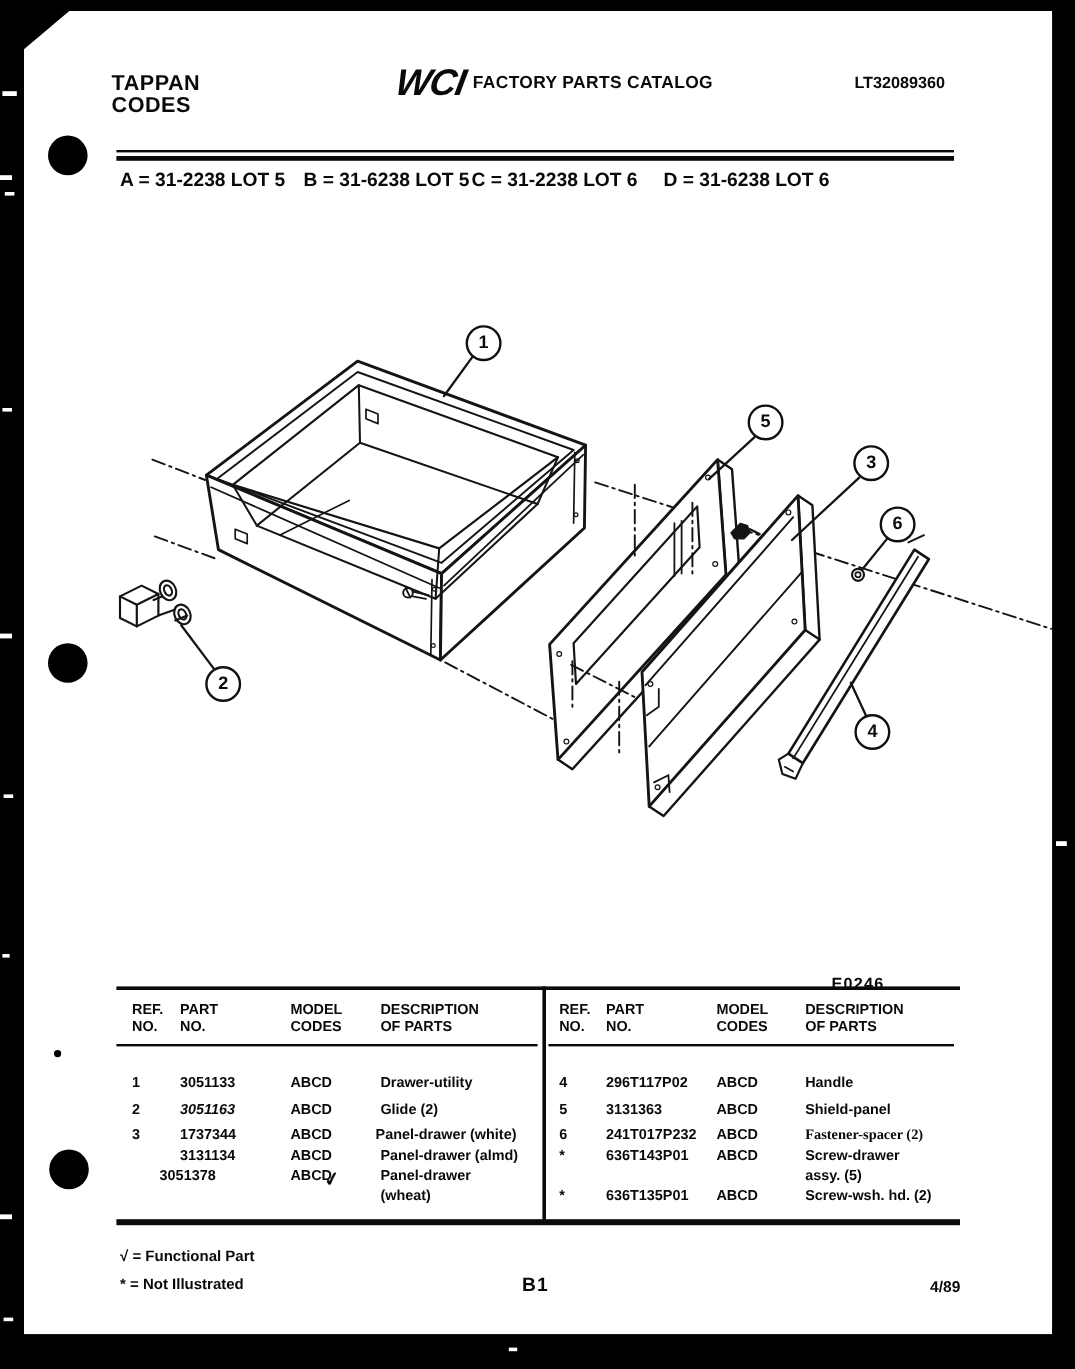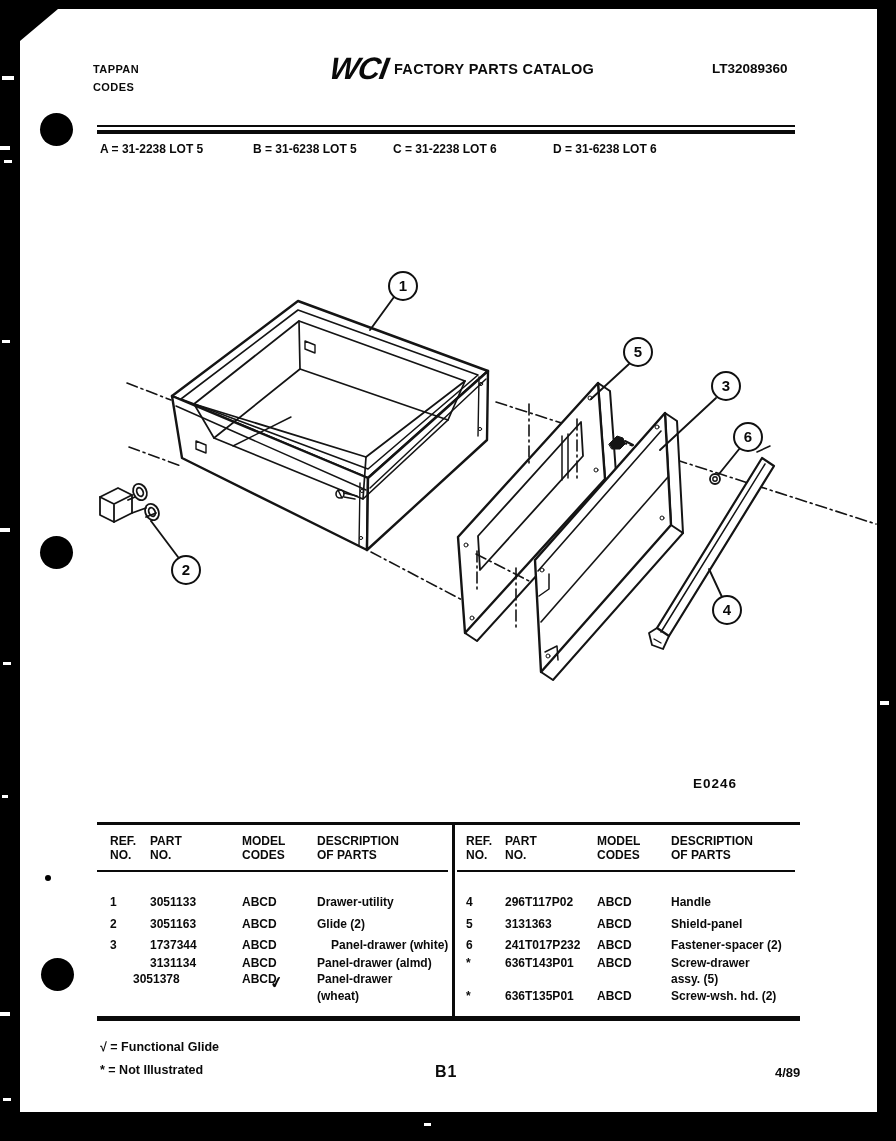--- a/index.html
+++ b/index.html
@@ -10,25 +10,25 @@
     overflow:hidden;
   }
   .page {
     position:absolute; left:20px; top:9px; width:857px; height:1103px;
     background:#fff;
     clip-path: polygon(0 32px, 38px 0, 100% 0, 100% 100%, 0 100%);
   }
   .abs { position:absolute; }
   .punch { position:absolute; width:33px; height:33px; background:#000; border-radius:50%; }
   .tick { position:absolute; background:#fff; }
-  .brand { font-size:11px; font-weight:bold; letter-spacing:.4px; line-height:18px; white-space:pre-line; }
+  .brand { font-size:18px; font-weight:bold; letter-spacing:.4px; line-height:18px; white-space:pre-line; }
   .logo { font-size:31px; font-weight:bold; font-style:italic; transform:skewX(-10deg); letter-spacing:-1px; }
   .title { font-size:14.5px; font-weight:bold; letter-spacing:.3px; }
   .docnum { font-size:13.5px; font-weight:bold; }
-  .legend-item { position:absolute; font-size:12px; font-weight:bold; white-space:nowrap; }
+  .legend-item { position:absolute; font-size:16px; font-weight:bold; white-space:nowrap; }
   .rule { position:absolute; background:#0a0a0a; }
   .callout {
     position:absolute; width:30px; height:30px; border:2.5px solid #101010;
     border-radius:50%; background:#fff; text-align:center; line-height:25px;
     font-size:15px; font-weight:bold; z-index:3;
   }
   .diagcode { font-size:13.5px; font-weight:bold; letter-spacing:1px; }
   .hcell, .tcell { position:absolute; font-size:12px; font-weight:bold; white-space:nowrap; line-height:14px; }
   .rowwrap { position:absolute; }
   .fnote { font-size:12.5px; font-weight:bold; }
@@ -165,21 +165,21 @@
     </g>
   </svg>
 
   <div class="callout" style="left:368px; top:262px;">1</div>
   <div class="callout" style="left:151px; top:546px;">2</div>
   <div class="callout" style="left:691px; top:362px;">3</div>
   <div class="callout" style="left:692px; top:586px;">4</div>
   <div class="callout" style="left:603px; top:328px;">5</div>
   <div class="callout" style="left:713px; top:413px;">6</div>
 
-  <div class="abs txt diagcode" style="left:673px; top:767px;">E0246</div>
+  <div class="abs txt diagcode" style="left:673px; top:803px;">E0246</div>
 
   <div class="rule" style="left:77px; top:813px; width:703px; height:3px;"></div>
   <div class="rule" style="left:432px; top:813px; width:3px; height:197px;"></div>
   <div class="rule" style="left:77px; top:861px; width:351px; height:2px;"></div>
   <div class="rule" style="left:437px; top:861px; width:338px; height:2px;"></div>
   <div class="rule" style="left:77px; top:1007px; width:703px; height:5px;"></div>
 
   <div class="hcell txt" style="left:90px; top:825px;"><span>REF.</span><br><span>NO.</span></div>
   <div class="hcell txt" style="left:130px; top:825px;"><span>PART</span><br><span>NO.</span></div>
   <div class="hcell txt" style="left:222px; top:825px;"><span>MODEL</span><br><span>CODES</span></div>
@@ -191,29 +191,29 @@
   <div class="hcell txt" style="left:651px; top:825px;"><span>DESCRIPTION</span><br><span>OF PARTS</span></div>
 
   <div class="rowwrap" style="left:77px; top:886px; width:351px;">
     <span class="tcell" style="left:13px;">1</span>
       <span class="tcell" style="left:53px;">3051133</span>
       <span class="tcell" style="left:145px;">ABCD</span>
       <span class="tcell" style="left:220px;">Drawer-utility</span>
   </div>
   <div class="rowwrap" style="left:77px; top:908px; width:351px;">
     <span class="tcell" style="left:13px;">2</span>
-      <span class="tcell" style="left:53px;">3051163</span>
+      <span class="tcell" style="left:53px;font-style:italic;">3051163</span>
       <span class="tcell" style="left:145px;">ABCD</span>
       <span class="tcell" style="left:220px;">Glide (2)</span>
   </div>
   <div class="rowwrap" style="left:77px; top:929px; width:351px;">
     <span class="tcell" style="left:13px;">3</span>
       <span class="tcell" style="left:53px;">1737344</span>
       <span class="tcell" style="left:145px;">ABCD</span>
-      <span class="tcell" style="left:234px;">Panel-drawer (white)</span>
+      <span class="tcell" style="left:216px;">Panel-drawer (white)</span>
   </div>
   <div class="rowwrap" style="left:77px; top:947px; width:351px;">
     <span class="tcell" style="left:13px;"></span>
       <span class="tcell" style="left:53px;">3131134</span>
       <span class="tcell" style="left:145px;">ABCD</span>
       <span class="tcell" style="left:220px;">Panel-drawer (almd)</span>
   </div>
   <div class="rowwrap" style="left:77px; top:963px; width:351px;">
     <span class="tcell" style="left:13px;"></span>
       <span class="tcell" style="left:36px;">3051378</span>
@@ -234,39 +234,39 @@
   <div class="rowwrap" style="left:437px; top:908px; width:338px;">
     <span class="tcell" style="left:9px;">5</span>
       <span class="tcell" style="left:48px;">3131363</span>
       <span class="tcell" style="left:140px;">ABCD</span>
       <span class="tcell" style="left:214px;">Shield-panel</span>
   </div>
   <div class="rowwrap" style="left:437px; top:929px; width:338px;">
     <span class="tcell" style="left:9px;">6</span>
       <span class="tcell" style="left:48px;">241T017P232</span>
       <span class="tcell" style="left:140px;">ABCD</span>
-      <span class="tcell" style="left:214px;">Fastener-spacer (2)</span>
+      <span class="tcell" style="left:214px;font-family:Liberation Serif, serif;">Fastener-spacer (2)</span>
   </div>
   <div class="rowwrap" style="left:437px; top:947px; width:338px;">
     <span class="tcell" style="left:9px;">*</span>
       <span class="tcell" style="left:48px;">636T143P01</span>
       <span class="tcell" style="left:140px;">ABCD</span>
       <span class="tcell" style="left:214px;">Screw-drawer</span>
   </div>
   <div class="rowwrap" style="left:437px; top:963px; width:338px;">
     <span class="tcell" style="left:214px;">assy. (5)</span>
   </div>
   <div class="rowwrap" style="left:437px; top:980px; width:338px;">
     <span class="tcell" style="left:9px;">*</span>
       <span class="tcell" style="left:48px;">636T135P01</span>
       <span class="tcell" style="left:140px;">ABCD</span>
       <span class="tcell" style="left:214px;">Screw-wsh. hd. (2)</span>
   </div>
 
-  <div class="abs txt fnote" style="left:80px; top:1031px;">√ = Functional Glide</div>
+  <div class="abs txt fnote" style="left:80px; top:1031px;">√ = Functional Part</div>
   <div class="abs txt fnote" style="left:80px; top:1054px;">* = Not Illustrated</div>
   <div class="abs txt pagenum" style="left:415px; top:1054px;">B1</div>
   <div class="abs txt datecode" style="left:755px; top:1056px;">4/89</div>
 </div>
 
 <div class="tick" style="left:2px; top:76px;  width:12px; height:4px;"></div>
 <div class="tick" style="left:0px; top:146px; width:10px; height:4px;"></div>
 <div class="tick" style="left:4px; top:160px; width:8px;  height:3px;"></div>
 <div class="tick" style="left:2px; top:340px; width:8px;  height:3px;"></div>
 <div class="tick" style="left:0px; top:528px; width:10px; height:4px;"></div>

